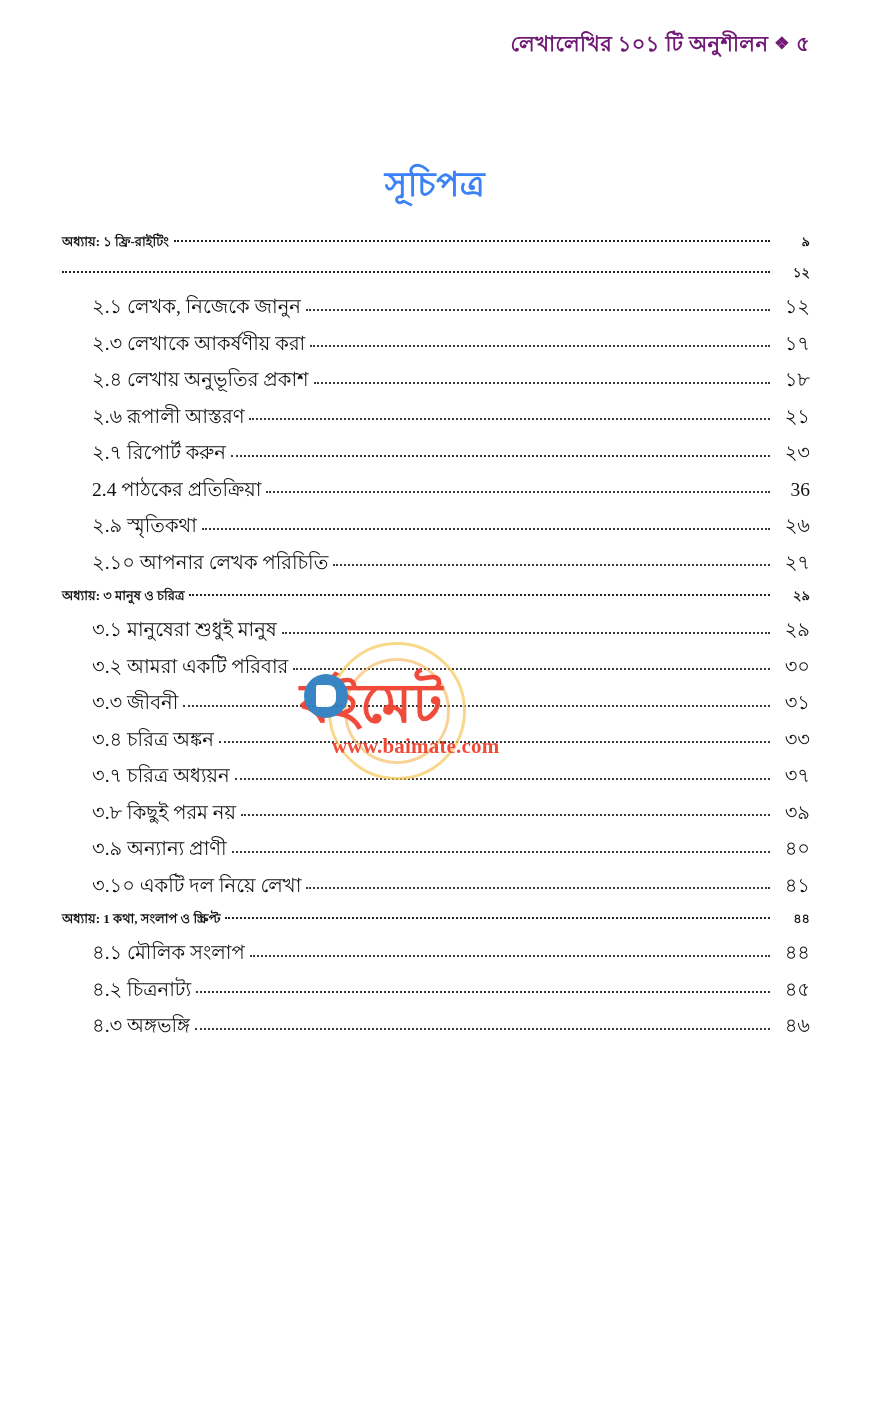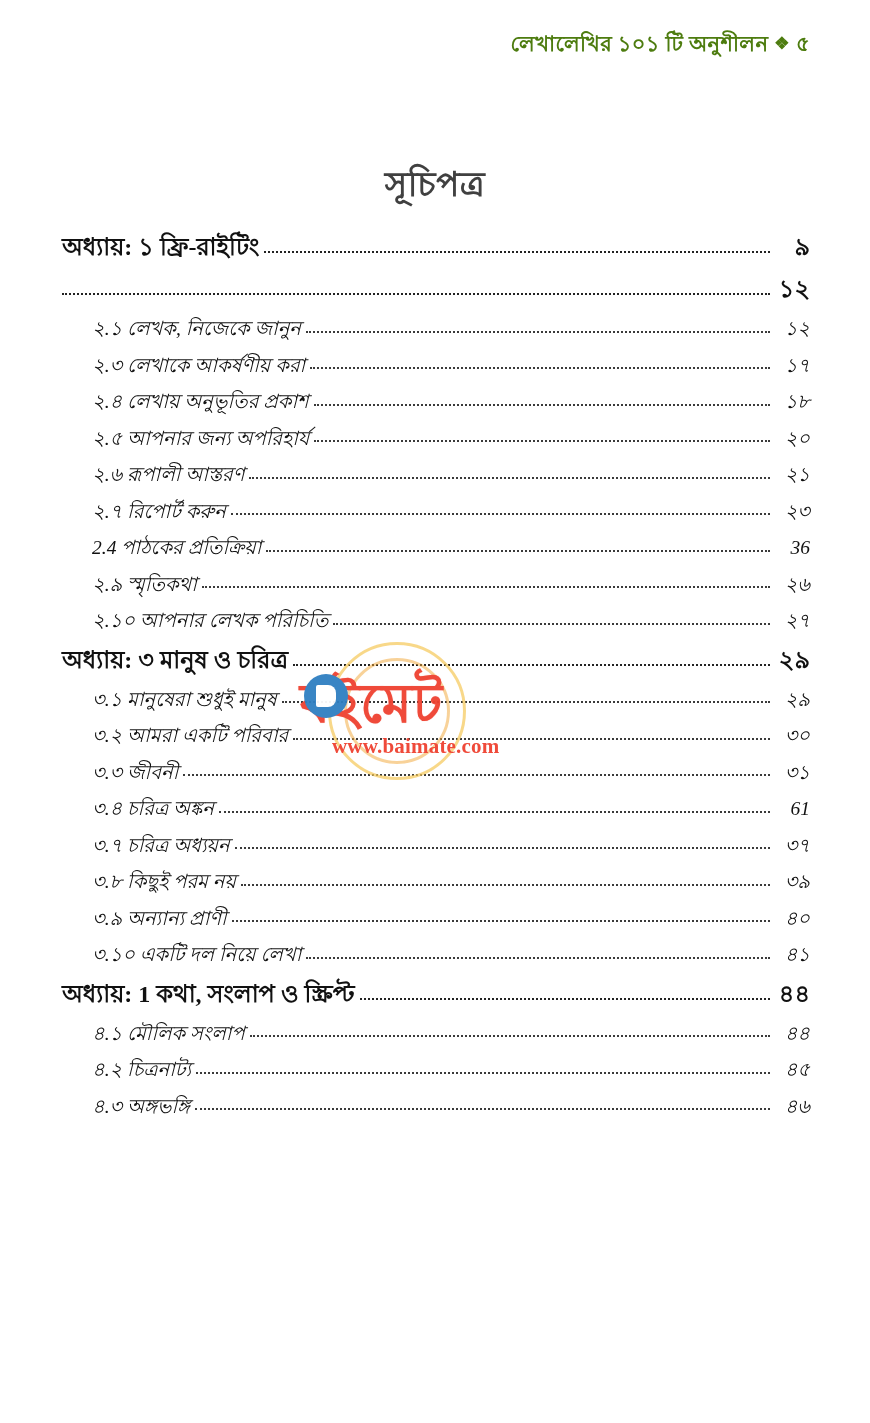--- a/index.html
+++ b/index.html
@@ -23,64 +23,63 @@
     padding: 0;
   }
   
   .running-header {
     position: absolute;
     top: 28px;
     right: 60px;
     font-size: 21px;
     font-weight: 600;
     letter-spacing: 0.4px;
-    color: #4d7c0f;
+    color: #701a75;
     white-space: nowrap;
   }
   .running-header .hdr-sep {
     margin: 0 6px;
     font-size: 17px;
     vertical-align: 2px;
   }
   
   .toc-title {
     position: absolute;
     top: 158px;
     left: 0;
     width: 870px;
     text-align: center;
     font-size: 34px;
     font-weight: 600;
     letter-spacing: 0.5px;
-    color: #404040;
+    color: #3b82f6;
   }
   
   .toc-list {
     position: absolute;
     top: 235px;
     left: 62px;
     width: 748px;
   }
   .toc-entry {
     display: flex;
     align-items: flex-end;
     font-size: 19.5px;
     line-height: 1.0;
     margin-bottom: 17px;
     white-space: nowrap;
   }
   .toc-entry.level-1 {
     font-weight: 700;
-    font-size: 24px;
+    font-size: 13px;
     margin-bottom: 18px;
   }
   .toc-entry.level-2 {
     padding-left: 30px;
     font-weight: 400;
-    font-style: italic;
   }
   .entry-label {
     flex: 0 0 auto;
     padding-right: 5px;
   }
   .entry-label .chapter-word {
     font-weight: 700;
   }
   .entry-dots {
     flex: 1 1 auto;
@@ -196,25 +195,20 @@
         <span class="entry-label"><span class="">২.৩</span> <span>লেখাকে আকর্ষণীয় করা</span></span>
         <span class="entry-dots"></span>
         <span class="entry-page">১৭</span>
       </div>
       <div class="toc-entry level-2">
         <span class="entry-label"><span class="">২.৪</span> <span>লেখায় অনুভূতির প্রকাশ</span></span>
         <span class="entry-dots"></span>
         <span class="entry-page">১৮</span>
       </div>
       <div class="toc-entry level-2">
-        <span class="entry-label"><span class="">২.৫</span> <span>আপনার জন্য অপরিহার্য</span></span>
-        <span class="entry-dots"></span>
-        <span class="entry-page">২০</span>
-      </div>
-      <div class="toc-entry level-2">
         <span class="entry-label"><span class="">২.৬</span> <span>রূপালী আস্তরণ</span></span>
         <span class="entry-dots"></span>
         <span class="entry-page">২১</span>
       </div>
       <div class="toc-entry level-2">
         <span class="entry-label"><span class="">২.৭</span> <span>রিপোর্ট করুন</span></span>
         <span class="entry-dots"></span>
         <span class="entry-page">২৩</span>
       </div>
       <div class="toc-entry level-2">
@@ -248,21 +242,21 @@
         <span class="entry-page">৩০</span>
       </div>
       <div class="toc-entry level-2">
         <span class="entry-label"><span class="">৩.৩</span> <span>জীবনী</span></span>
         <span class="entry-dots"></span>
         <span class="entry-page">৩১</span>
       </div>
       <div class="toc-entry level-2">
         <span class="entry-label"><span class="">৩.৪</span> <span>চরিত্র অঙ্কন</span></span>
         <span class="entry-dots"></span>
-        <span class="entry-page">61</span>
+        <span class="entry-page">৩৩</span>
       </div>
       <div class="toc-entry level-2">
         <span class="entry-label"><span class="">৩.৭</span> <span>চরিত্র অধ্যয়ন</span></span>
         <span class="entry-dots"></span>
         <span class="entry-page">৩৭</span>
       </div>
       <div class="toc-entry level-2">
         <span class="entry-label"><span class="">৩.৮</span> <span>কিছুই পরম নয়</span></span>
         <span class="entry-dots"></span>
         <span class="entry-page">৩৯</span>

